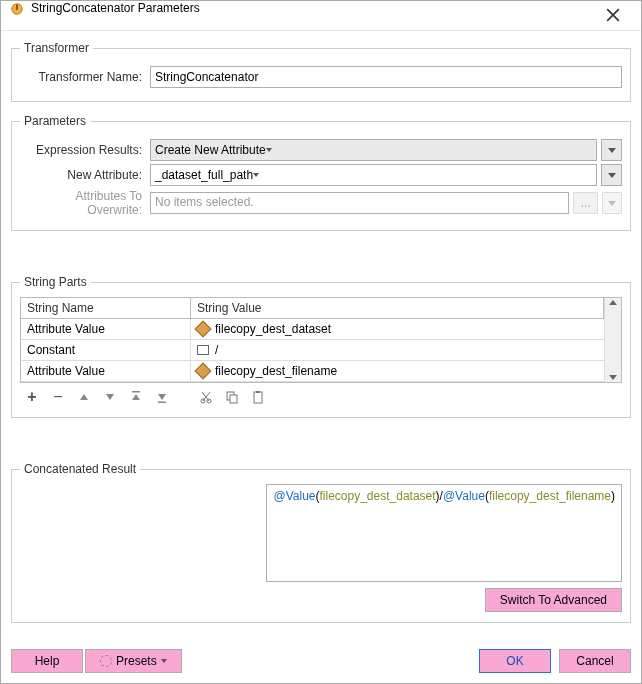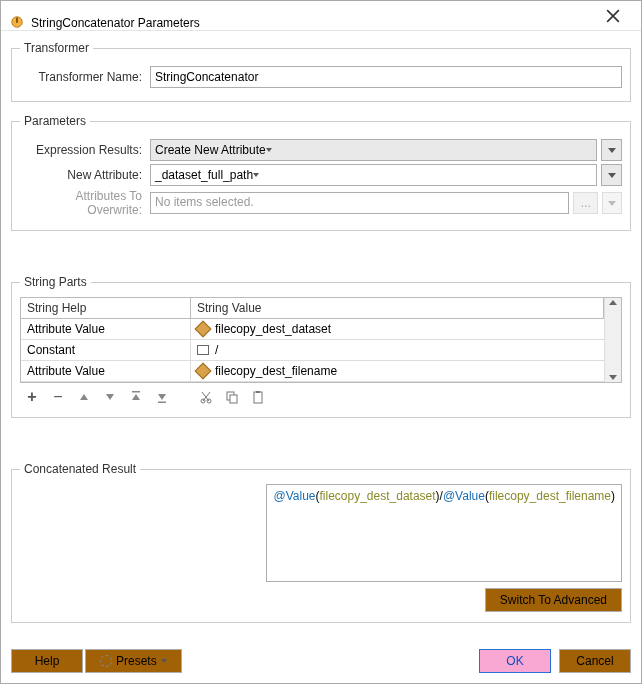--- a/index.html
+++ b/index.html
@@ -1,18 +1,18 @@
 <!DOCTYPE html>
 <html><head>
 <meta charset="utf-8">
 <style>
   * { box-sizing: border-box; font-family: "Segoe UI", Tahoma, sans-serif; font-size: 12px; }
   body { margin: 0; background: #fff; }
   .window { width: 642px; height: 684px; border: 1px solid #aaa; background: #fff; display: flex; flex-direction: column; }
-  .titlebar { height: 30px; display: flex; align-items: flex-end; padding: 0 8px; border-bottom: 1px solid #e5e5e5; }
+  .titlebar { height: 30px; display: flex; align-items: flex-start; padding: 0 8px; border-bottom: 1px solid #e5e5e5; }
   .titlebar .icon { width: 16px; height: 16px; margin-right: 6px; display:flex; align-items:center; justify-content:center;}
   .titlebar .title { flex: 1; }
   .titlebar .close { width: 40px; height: 28px; display: flex; align-items: center; justify-content: center; }
   .content { flex: 1; padding: 6px 10px 10px 10px; display: flex; flex-direction: column; overflow:hidden;}
   fieldset { border: 1px solid #ccc; margin: 4px 0 8px 0; padding: 8px 8px 10px 8px; }
   legend { padding: 0 4px; color: #333; }
   .row { display: flex; align-items: center; margin: 3px 0; }
   .row label { width: 130px; text-align: right; padding-right: 8px; color: #333; }
   .row label.disabled { color: #9a9a9a; }
   .row .field { flex: 1; display:flex; align-items:center; }
@@ -48,21 +48,21 @@
   .const-icon { width:12px;height:10px; border:1px solid #666; flex-shrink:0;}
   .toolbar { display:flex; gap:10px; padding:6px 4px 2px 4px; align-items:center;}
   .toolbar .tb { width:16px; height:16px; display:flex; align-items:center; justify-content:center; color:#555;}
   .toolbar .sep { width:8px; }
   .result-box { flex:1; border:1px solid #adadad; padding:4px 6px; background:#fff; font-size:12px; overflow:auto;}
   .expr-at { color:#1a6fb5; }
   .expr-fn { color:#1a6fb5; }
   .expr-arg { color:#8a8a2a; }
   .expr-sep { color:#000; }
   .bottom-right { display:flex; justify-content:flex-end; padding-top:6px;}
-  .btn { height:24px; padding:0 14px; border:1px solid #adadad; background:#a16207; display:inline-flex; align-items:center; justify-content:center; gap:4px; }
+  .btn { height:24px; padding:0 14px; border:1px solid #adadad; background:#f9a8d4; display:inline-flex; align-items:center; justify-content:center; gap:4px; }
   .btn.primary { border:1px solid #2a6fd6; color:#1050c0; background:#f9a8d4; min-width:72px; font-weight:500;}
   .btn.min { min-width:72px;}
   .footer { display:flex; justify-content:space-between; padding:8px 10px 10px 10px; align-items:center;}
   .footer .left { display:flex; gap:2px;}
   .footer .right { display:flex; gap:8px;}
   .presets-icon { width:12px;height:12px; border-radius:50%; border:1px dashed #888; display:inline-block;}
   .svgicon { width:14px; height:14px; }
   .fs-flex { display:flex; flex-direction:column;margin-top:36px; }
   .fs-grow { flex:1; min-height:0;align-items:flex-end; }
 </style>
@@ -138,21 +138,21 @@
             </div>
         </div>
       </div>
     </fieldset>
 
     <fieldset class="fs-flex">
       <legend>String Parts</legend>
       <div class="table-wrap">
         <div class="table">
           <div class="thead">
-            <div class="th col1">String Help</div>
+            <div class="th col1">String Name</div>
             <div class="th col2">String Value</div>
           </div>
           <div id="rows-container">
               <div class="trow">
                 <div class="td col1">Attribute Value</div>
                 <div class="td col2">
                   <span class="attr-icon"></span>
                   <span>filecopy_dest_dataset</span>
                 </div>
               </div>

